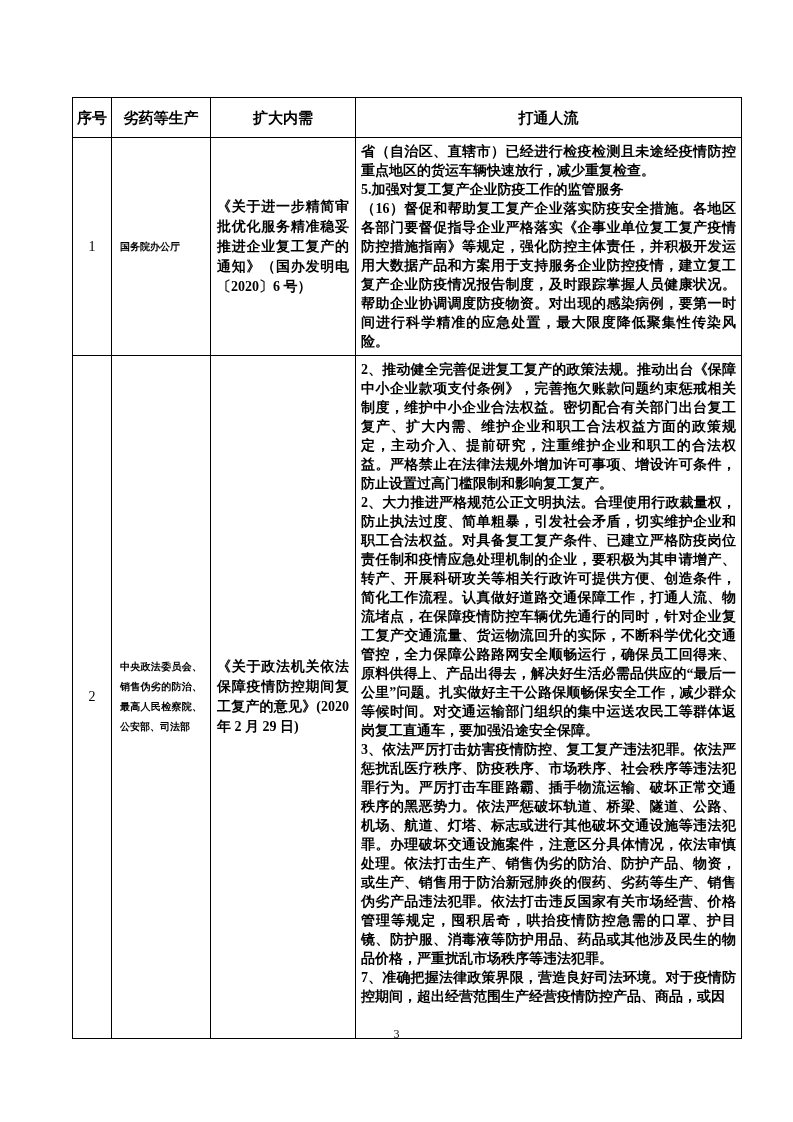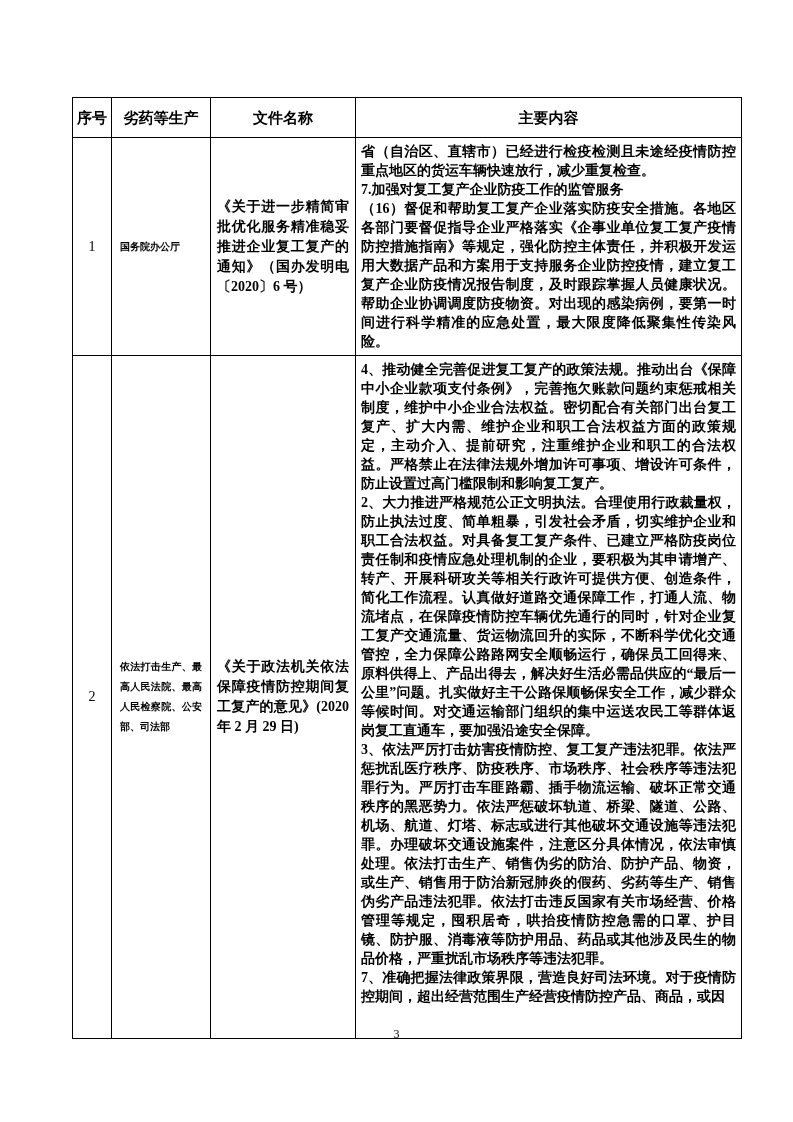--- a/index.html
+++ b/index.html
@@ -98,41 +98,41 @@
     <colgroup>
       <col style="width:39px">
       <col style="width:99px">
       <col style="width:145px">
       <col style="width:386px">
     </colgroup>
     <thead>
       <tr>
         <th>序号</th>
         <th>劣药等生产</th>
-        <th>文件名称</th>
-        <th>主要内容</th>
+        <th>扩大内需</th>
+        <th>打通人流</th>
       </tr>
     </thead>
     <tbody>
       <tr class="row-1">
         <td class="c-index">1</td>
         <td class="c-agency">国务院办公厅</td>
         <td class="c-doc">《关于进一步精简审批优化服务精准稳妥推进企业复工复产的通知》（国办发明电〔2020〕6 号）</td>
         <td class="c-content">
           <p>省（自治区、直辖市）已经进行检疫检测且未途经疫情防控重点地区的货运车辆快速放行，减少重复检查。</p>
-          <p>7.加强对复工复产企业防疫工作的监管服务</p>
+          <p>5.加强对复工复产企业防疫工作的监管服务</p>
           <p>（16）督促和帮助复工复产企业落实防疫安全措施。各地区各部门要督促指导企业严格落实《企事业单位复工复产疫情防控措施指南》等规定，强化防控主体责任，并积极开发运用大数据产品和方案用于支持服务企业防控疫情，建立复工复产企业防疫情况报告制度，及时跟踪掌握人员健康状况。帮助企业协调调度防疫物资。对出现的感染病例，要第一时间进行科学精准的应急处置，最大限度降低聚集性传染风险。</p>
         </td>
       </tr>
       <tr class="row-2">
         <td class="c-index">2</td>
-        <td class="c-agency">依法打击生产、最高人民法院、最高人民检察院、公安部、司法部</td>
+        <td class="c-agency">中央政法委员会、销售伪劣的防治、最高人民检察院、公安部、司法部</td>
         <td class="c-doc">《关于政法机关依法保障疫情防控期间复工复产的意见》(2020 年 2 月 29 日)</td>
         <td class="c-content">
-          <p>4、推动健全完善促进复工复产的政策法规。推动出台《保障中小企业款项支付条例》，完善拖欠账款问题约束惩戒相关制度，维护中小企业合法权益。密切配合有关部门出台复工复产、扩大内需、维护企业和职工合法权益方面的政策规定，主动介入、提前研究，注重维护企业和职工的合法权益。严格禁止在法律法规外增加许可事项、增设许可条件，防止设置过高门槛限制和影响复工复产。</p>
+          <p>2、推动健全完善促进复工复产的政策法规。推动出台《保障中小企业款项支付条例》，完善拖欠账款问题约束惩戒相关制度，维护中小企业合法权益。密切配合有关部门出台复工复产、扩大内需、维护企业和职工合法权益方面的政策规定，主动介入、提前研究，注重维护企业和职工的合法权益。严格禁止在法律法规外增加许可事项、增设许可条件，防止设置过高门槛限制和影响复工复产。</p>
           <p>2、大力推进严格规范公正文明执法。合理使用行政裁量权，防止执法过度、简单粗暴，引发社会矛盾，切实维护企业和职工合法权益。对具备复工复产条件、已建立严格防疫岗位责任制和疫情应急处理机制的企业，要积极为其申请增产、转产、开展科研攻关等相关行政许可提供方便、创造条件，简化工作流程。认真做好道路交通保障工作，打通人流、物流堵点，在保障疫情防控车辆优先通行的同时，针对企业复工复产交通流量、货运物流回升的实际，不断科学优化交通管控，全力保障公路路网安全顺畅运行，确保员工回得来、原料供得上、产品出得去，解决好生活必需品供应的“最后一公里”问题。扎实做好主干公路保顺畅保安全工作，减少群众等候时间。对交通运输部门组织的集中运送农民工等群体返岗复工直通车，要加强沿途安全保障。</p>
           <p>3、依法严厉打击妨害疫情防控、复工复产违法犯罪。依法严惩扰乱医疗秩序、防疫秩序、市场秩序、社会秩序等违法犯罪行为。严厉打击车匪路霸、插手物流运输、破坏正常交通秩序的黑恶势力。依法严惩破坏轨道、桥梁、隧道、公路、机场、航道、灯塔、标志或进行其他破坏交通设施等违法犯罪。办理破坏交通设施案件，注意区分具体情况，依法审慎处理。依法打击生产、销售伪劣的防治、防护产品、物资，或生产、销售用于防治新冠肺炎的假药、劣药等生产、销售伪劣产品违法犯罪。依法打击违反国家有关市场经营、价格管理等规定，囤积居奇，哄抬疫情防控急需的口罩、护目镜、防护服、消毒液等防护用品、药品或其他涉及民生的物品价格，严重扰乱市场秩序等违法犯罪。</p>
           <p>7、准确把握法律政策界限，营造良好司法环境。对于疫情防控期间，超出经营范围生产经营疫情防控产品、商品，或因</p>
         </td>
       </tr>
     </tbody>
   </table>
 
   <div class="page-number">3</div>
 

